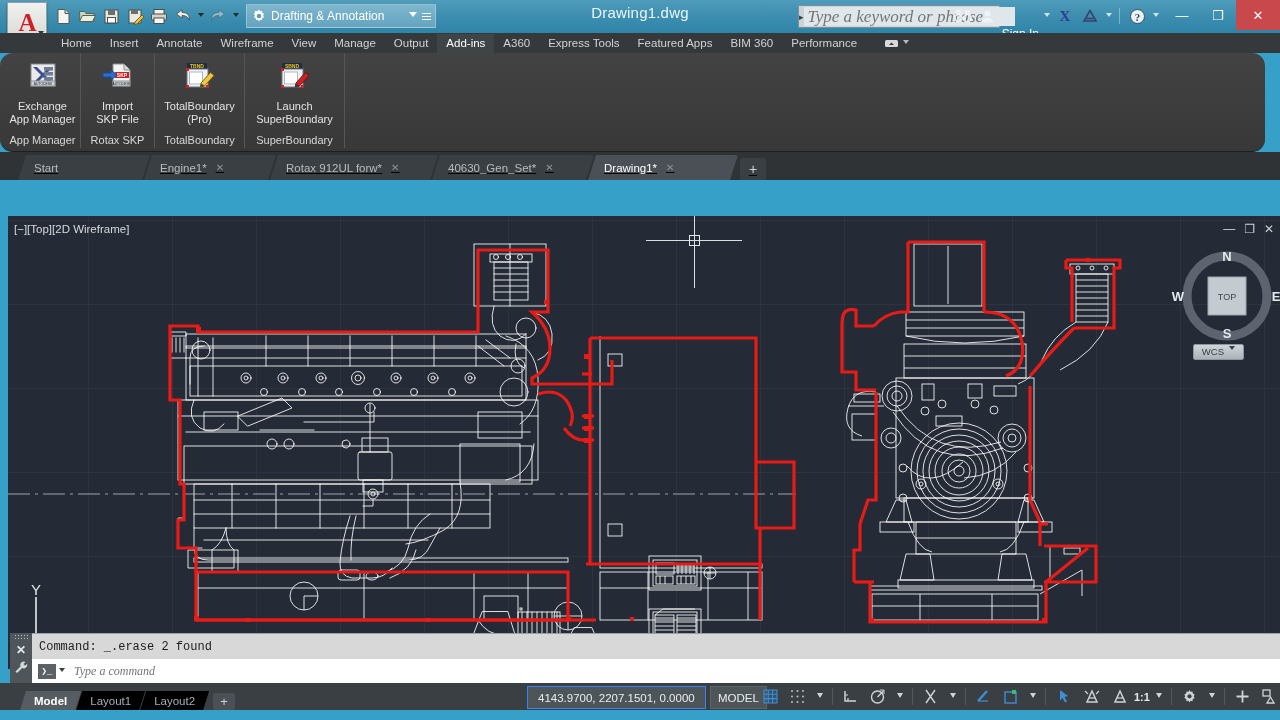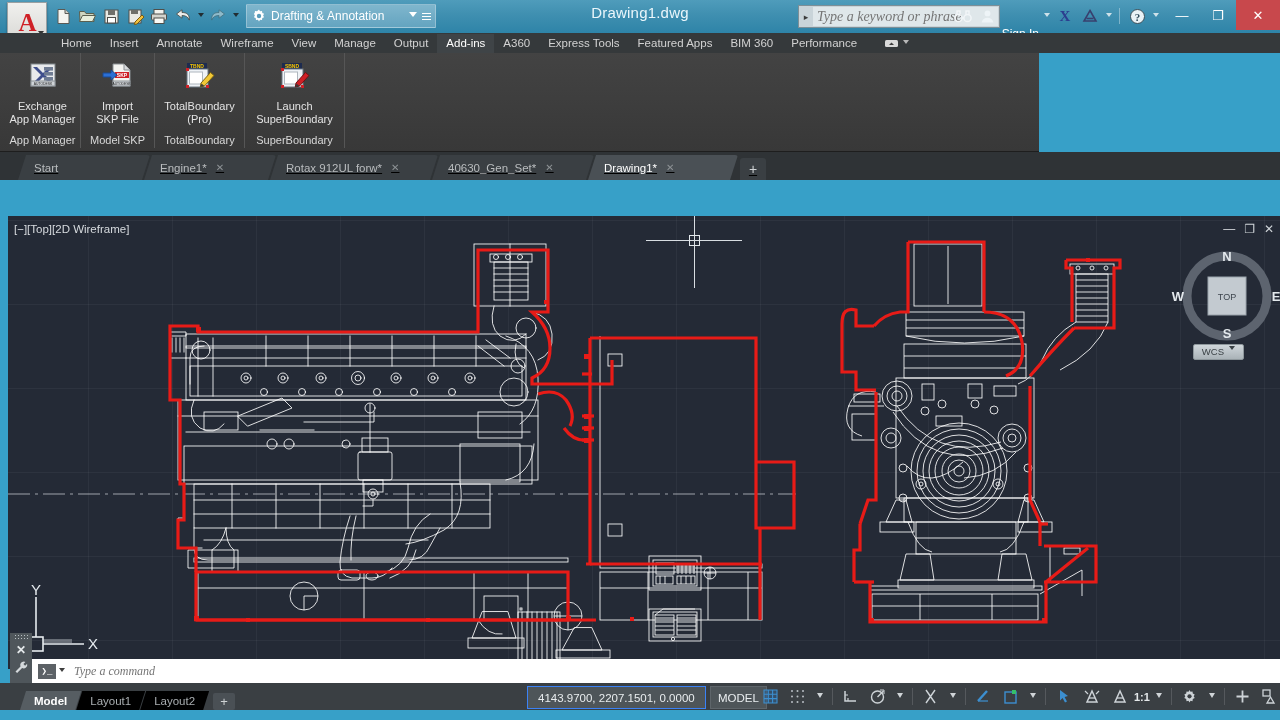--- a/index.html
+++ b/index.html
@@ -47,21 +47,21 @@
     position:absolute;left:0;top:4px;width:1280px;text-align:center;
     font-size:15px;color:#eaf6fb;letter-spacing:.2px;pointer-events:none;
   }
   .searchwrap{
     position:absolute;right:280px;top:5px;width:200px;height:21px;
     background:#c9d4d9;border:1px solid #7d8f97;display:flex;align-items:center;
   }
   .searchwrap .pre{width:14px;text-align:center;font-size:9px;color:#3b3b3b;}
   .searchwrap input{
     border:0;outline:0;background:#dfe7ea;height:17px;flex:1;margin-right:1px;
-    font-family:"Liberation Serif", serif;font-style:italic;font-size:14px;color:#6c6c6c;
+    font-family:"Liberation Serif", serif;font-style:italic;font-size:17px;color:#6c6c6c;
     padding-left:4px;
   }
   .tbright{position:absolute;right:120px;top:4px;height:24px;display:flex;align-items:center;gap:3px;}
   .tbright .lbl{font-size:12px;color:#ffffff;margin-top:36px;}
   .winbtns{position:absolute;right:0;top:0;height:30px;display:flex;align-items:stretch;}
   .winbtn{width:36px;display:flex;align-items:center;justify-content:center;color:#fff;font-size:13px;}
   .winbtn.close{background:#c8484c;width:44px;}
 
   
   .ribtabs{
@@ -71,23 +71,24 @@
   .ribtabs .spacer{width:52px;}
   .rtab{
     height:19px;line-height:19px;padding:0 9px;font-size:11.5px;color:#d2d2d2;
     white-space:nowrap;
   }
   .rtab.active{background:#3f4447;color:#ffffff;}
   .ribdisp{margin-left:18px;display:flex;align-items:center;gap:4px;height:19px;}
 
   
   .ribbon{
-    position:absolute;left:0;top:53px;width:1039px;height:98px;
+    position:absolute;left:0;top:53px;width:1265px;height:98px;
     background:linear-gradient(180deg,#434343 0%,#3d3d3d 55%,#383838 100%);
     border-bottom:1px solid #1e1e1e;
+    border-radius:13px;
   }
   .panelrow{position:absolute;left:5px;top:0;height:97px;display:flex;}
   .panel{
     height:95px;display:flex;flex-direction:column;align-items:center;justify-content:space-between;
     border-right:1px solid #565656;box-sizing:border-box;padding-top:6px;
   }
   .panelbtn{display:flex;flex-direction:column;align-items:center;width:100%;cursor:default;}
   .picon{width:38px;height:38px;position:relative;margin-bottom:3px;}
   .plabel{font-size:11px;color:#e3e3e3;line-height:13px;text-align:center;}
   .ptitle{font-size:11px;color:#d8d8d8;text-align:center;width:100%;padding-bottom:2px;}
@@ -398,21 +399,21 @@
             <rect x="16" y="13" width="14" height="6" fill="#cf2026"></rect>
             <text x="23" y="18" font-family="Liberation Sans, sans-serif" font-size="5" font-weight="bold" fill="#fff" text-anchor="middle">SKP</text>
             <path d="M4 14h8v-3l6 5-6 5v-3H4z" fill="#2b6fd4" stroke="#1b4a92"></path>
             <rect x="14" y="22" width="17" height="5" fill="#cfd3d7" stroke="#8b9196"></rect>
             <text x="22.5" y="26" font-family="Liberation Sans, sans-serif" font-size="3.3" fill="#222" text-anchor="middle">AUTODESK</text>
           </svg>
         </span>
         <span class="plabel">Import</span>
         <span class="plabel">SKP File</span>
       </div>
-      <div class="ptitle">Model SKP</div>
+      <div class="ptitle">Rotax SKP</div>
     </div>
 
     <div class="panel" style="width:90px">
       <div class="panelbtn">
         <span class="picon">
           <svg width="38" height="38" viewBox="0 0 38 38">
             <rect x="6" y="4" width="20" height="6" fill="#1d2b4f"></rect>
             <text x="16" y="9" font-family="Liberation Sans, sans-serif" font-size="5" font-weight="bold" fill="#f2c200" text-anchor="middle">TBND</text>
             <rect x="6" y="10" width="21" height="18" fill="#eef2f6" stroke="#6b7680"></rect>
             <rect x="8.5" y="13" width="13" height="12" fill="#ffffff" stroke="#aeb6bd"></rect>
@@ -963,20 +964,21 @@
 <div class="cmdarea">
   <div class="cmdgrip">
     <span class="dots"></span>
     <span class="cx">✕</span>
     <span class="wr">
       <svg width="14" height="14" viewBox="0 0 14 14">
             <path d="M9.8 1.4a3.6 3.6 0 0 0-3.3 5l-5 5 1.6 1.6 5-5a3.6 3.6 0 0 0 5-4.3l-2 2-1.7-1.7 2-2a3.6 3.6 0 0 0-1.6-.6z" fill="#d4d9dc"></path>
           </svg>
     </span>
   </div>
+  <div class="cmdhist">Command: _.erase 2 found</div>
   <div class="cmdinputbar">
     <span class="cmdprompt">❯_</span>
     <span class="tinycaret" style="margin-right:7px"></span>
     <input class="cmdinput" readonly="" placeholder="Type a command" style="">
   </div>
 </div>
 
 <div class="statusbar">
   <div class="laytabs">
     <div class="ltab active">Model</div>

